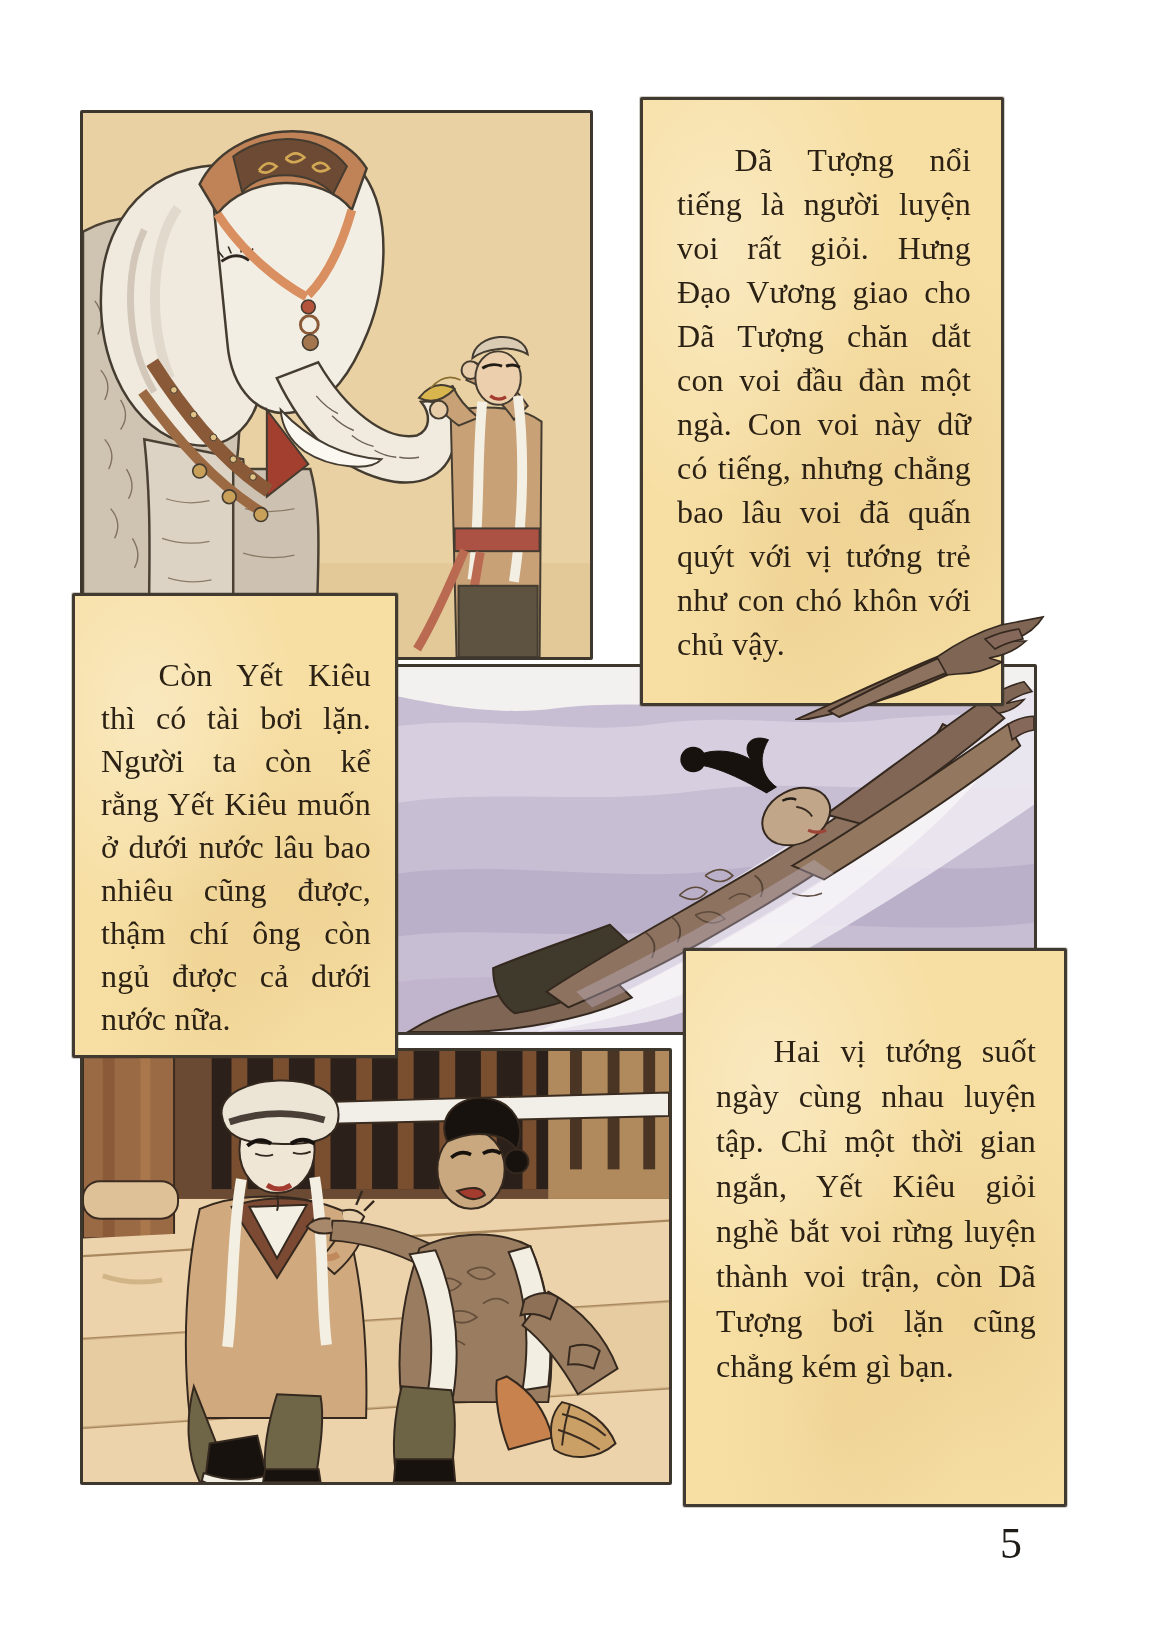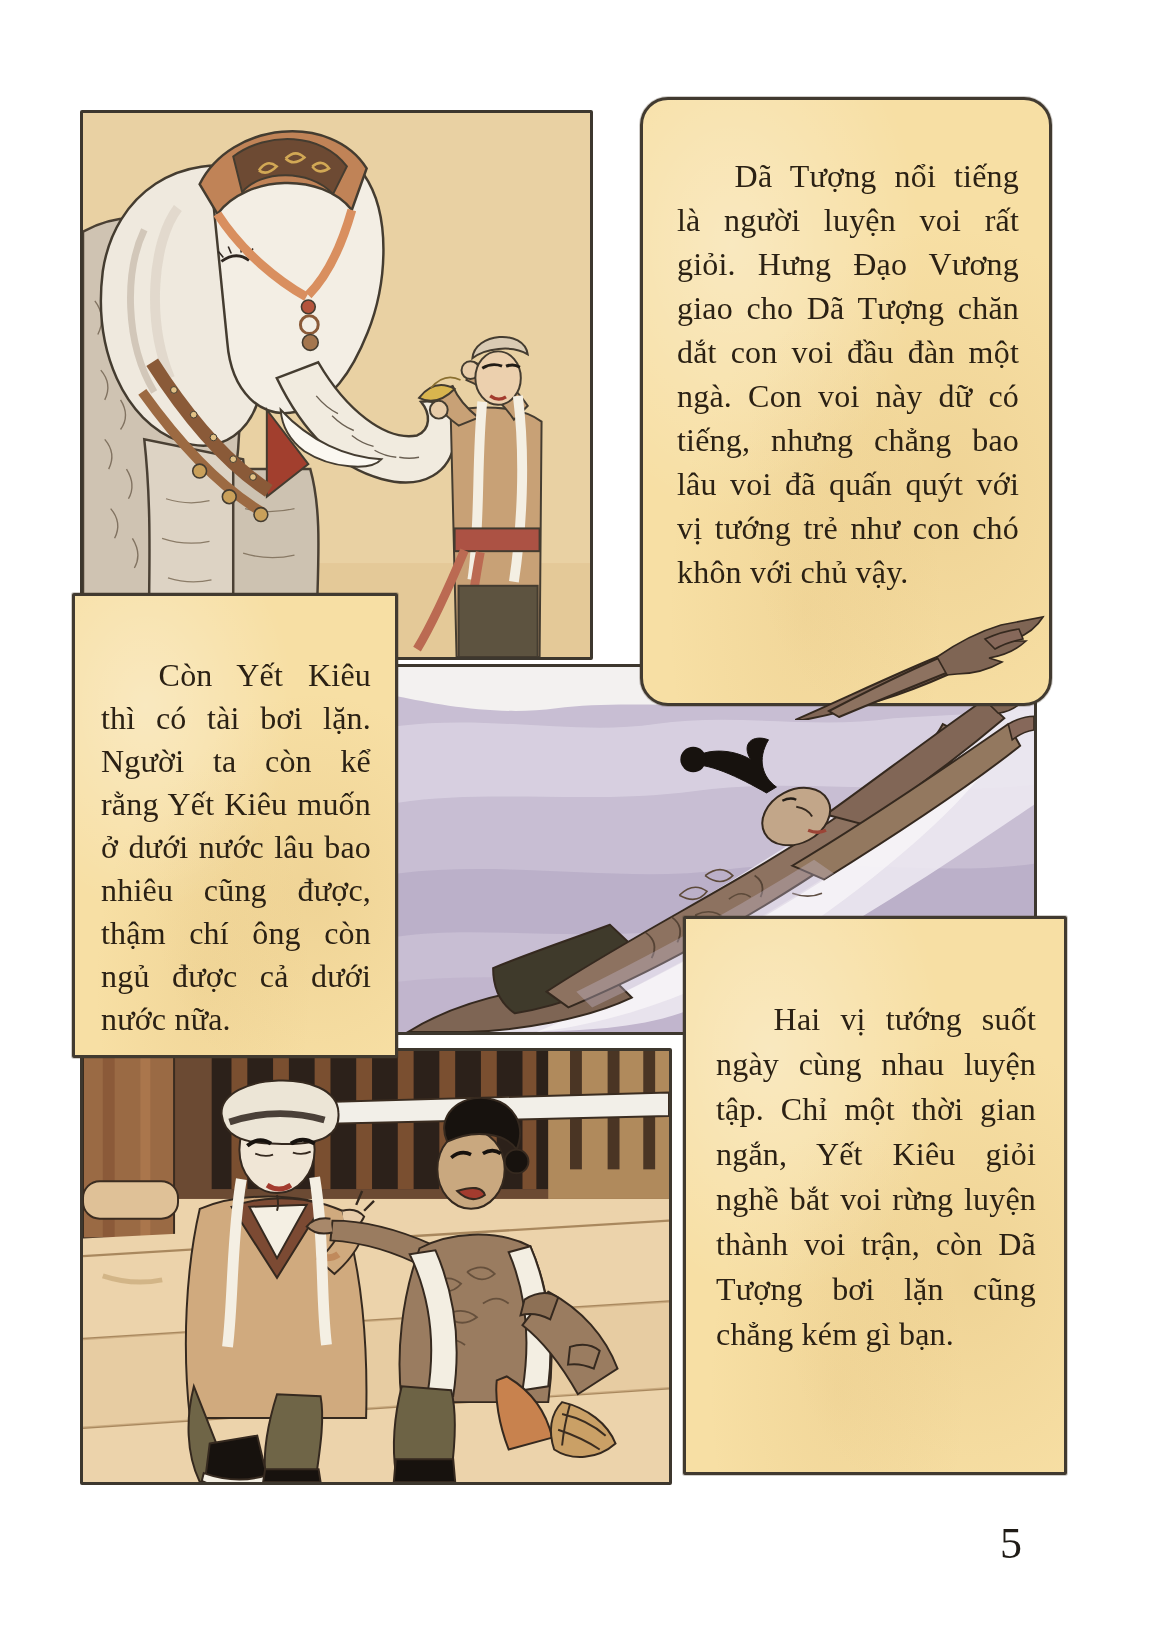--- a/index.html
+++ b/index.html
@@ -24,24 +24,24 @@
       radial-gradient(ellipse at 40% 85%, rgba(190,140,60,.10), rgba(190,140,60,0) 40%),
       #f7dfa4;
     box-shadow:0 0 0 1px rgba(70,60,45,.25);
     overflow:hidden;
   }
   .textbox p{
     margin:0;color:#2b2114;font-size:32px;line-height:44px;
     text-align:justify;text-indent:1.8em;hyphens:none;
     letter-spacing:.2px;
   }
-  .box-a{left:640px;top:97px;width:412px;height:609px;padding:54px 30px 0 34px;border-radius:28px;}
+  .box-a{left:640px;top:97px;width:364px;height:609px;padding:38px 30px 0 34px;}
   .box-b{left:72px;top:593px;width:326px;height:465px;padding:22px 24px 0 26px;}
   .box-b p{line-height:43px;margin-top:36px;}
-  .box-c{left:683px;top:916px;width:384px;height:559px;padding:78px 28px 8px 30px;}
+  .box-c{left:683px;top:948px;width:384px;height:559px;padding:78px 28px 8px 30px;}
   .box-c p{line-height:45px;}
   .arms-overlay{position:absolute;left:795px;top:615px;width:250px;height:105px;z-index:4;}
   .page-number{
     position:absolute;left:983px;top:1518px;width:56px;z-index:2;
     text-align:center;font-size:44px;color:#1f1b16;
   }
 </style>
 </head>
 <body>
 

